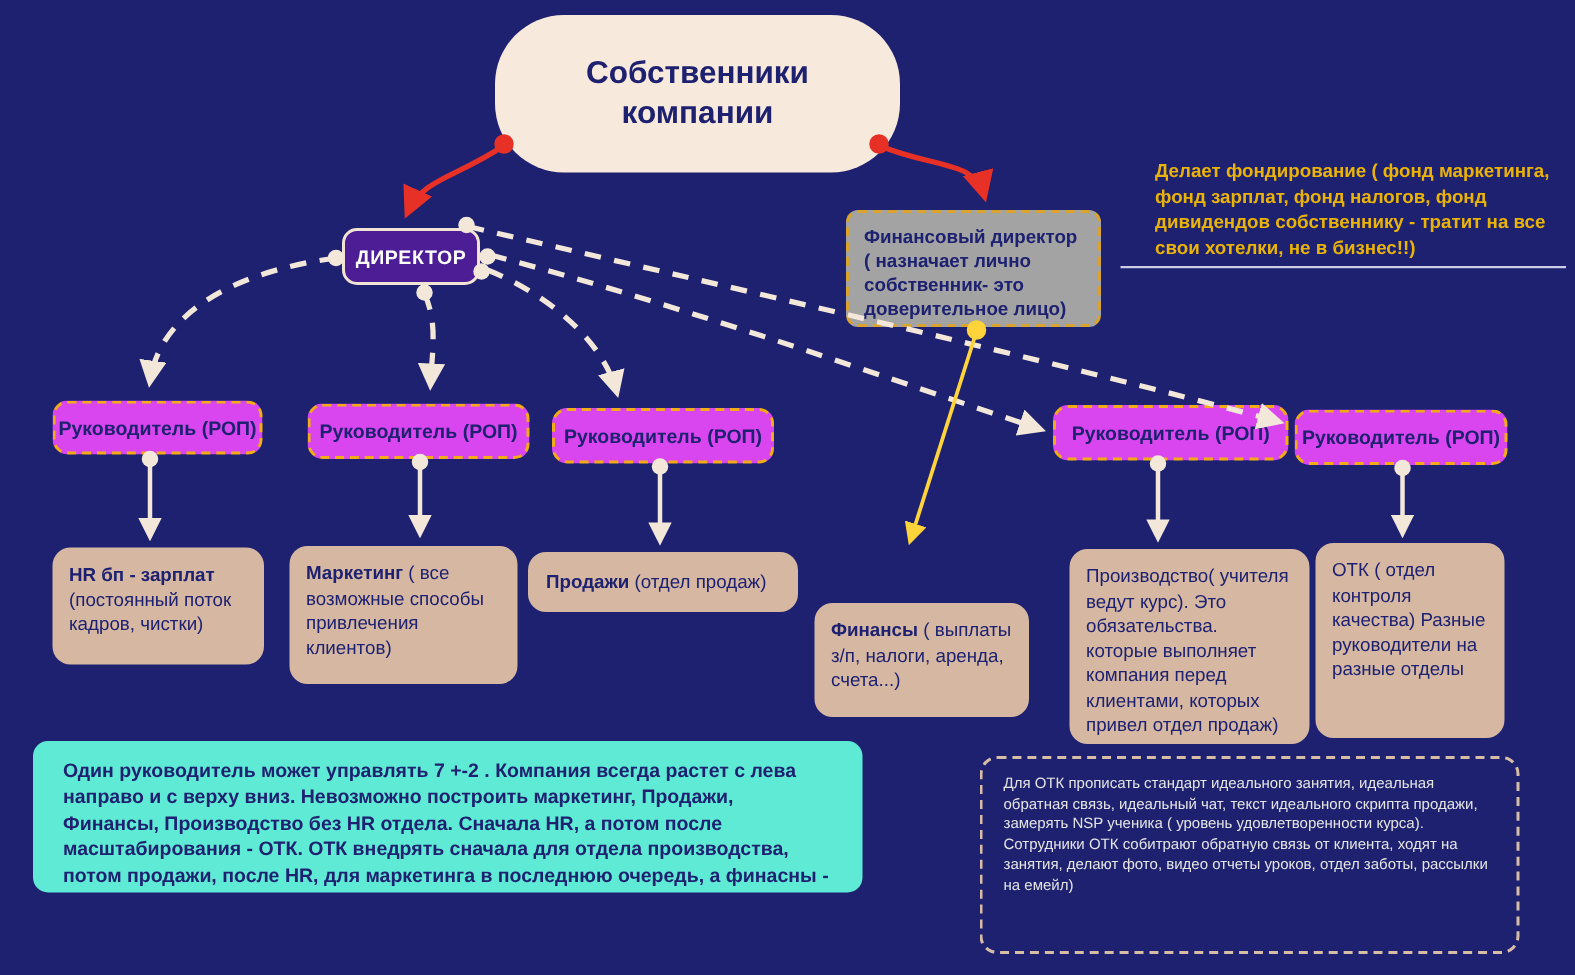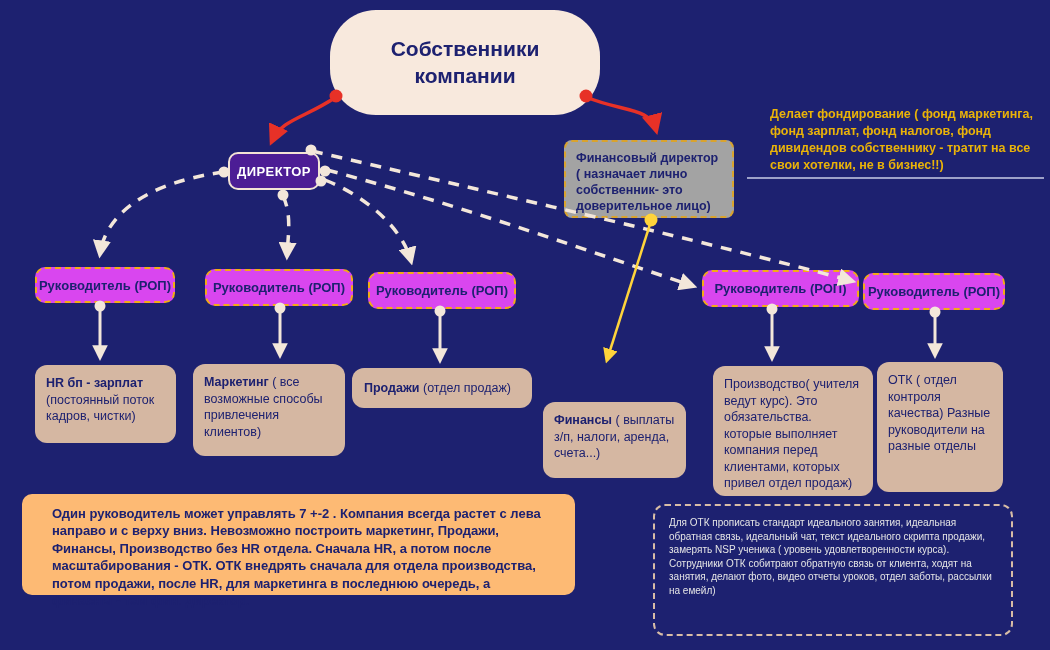--- a/index.html
+++ b/index.html
@@ -57,21 +57,21 @@
   .dept b{font-weight:800;}
   .hr{left:35px;top:365px;width:141px;height:78px;}
   .marketing{left:193px;top:364px;width:152px;height:92px;}
   .sales{left:352px;top:368px;width:180px;height:40px;display:flex;align-items:center;padding-left:12px;}
   .finance{left:543px;top:370px;width:143px;height:76px;margin-top:32px;}
   .production{left:700px;top:366px;width:160px;height:130px;margin-left:13px;}
   .otk{left:877px;top:362px;width:126px;height:130px;}
   
   .note-pink{
     left:22px;top:494px;width:553px;height:101px;
-    background:#fdba74;border-radius:10px;padding:11px 30px;
+    background:#5eead4;border-radius:10px;padding:11px 20px;
     font-size:13px;font-weight:600;color:#1d2170;line-height:1.34;z-index:2;
   }
   .note-pink b{font-weight:800;}
   .note-otk{
     left:653px;top:504px;width:360px;height:132px;
     border:2px dashed #d8bda6;border-radius:12px;padding:10px 14px;
     color:#e5e5e5;font-size:10px;font-weight:400;line-height:1.36;z-index:2;
   }
   svg.overlay{position:absolute;left:0;top:0;z-index:10;pointer-events:none;}
 </style>

